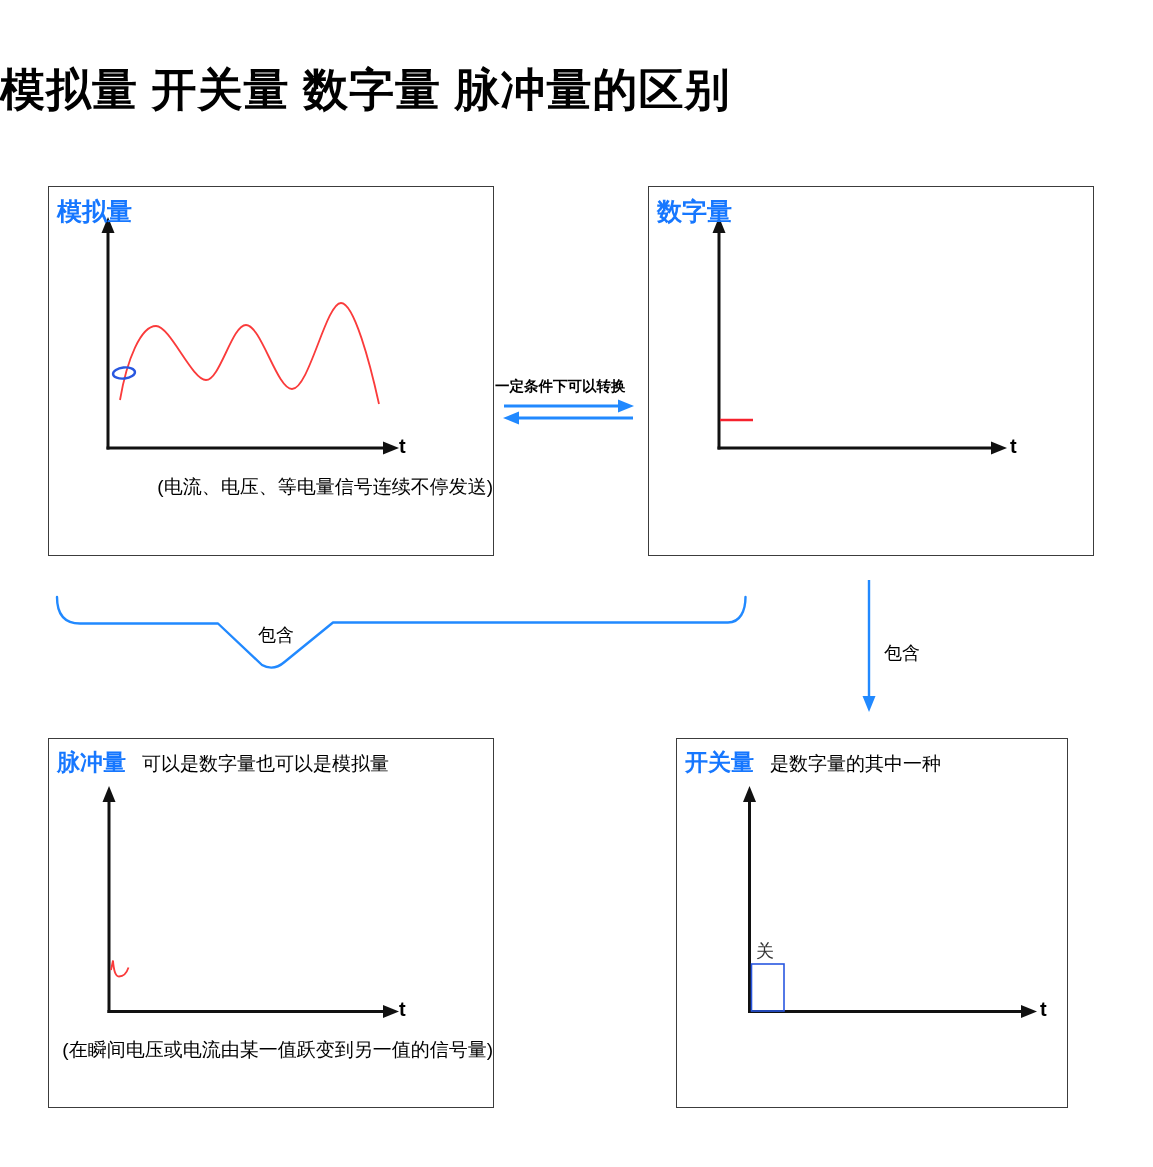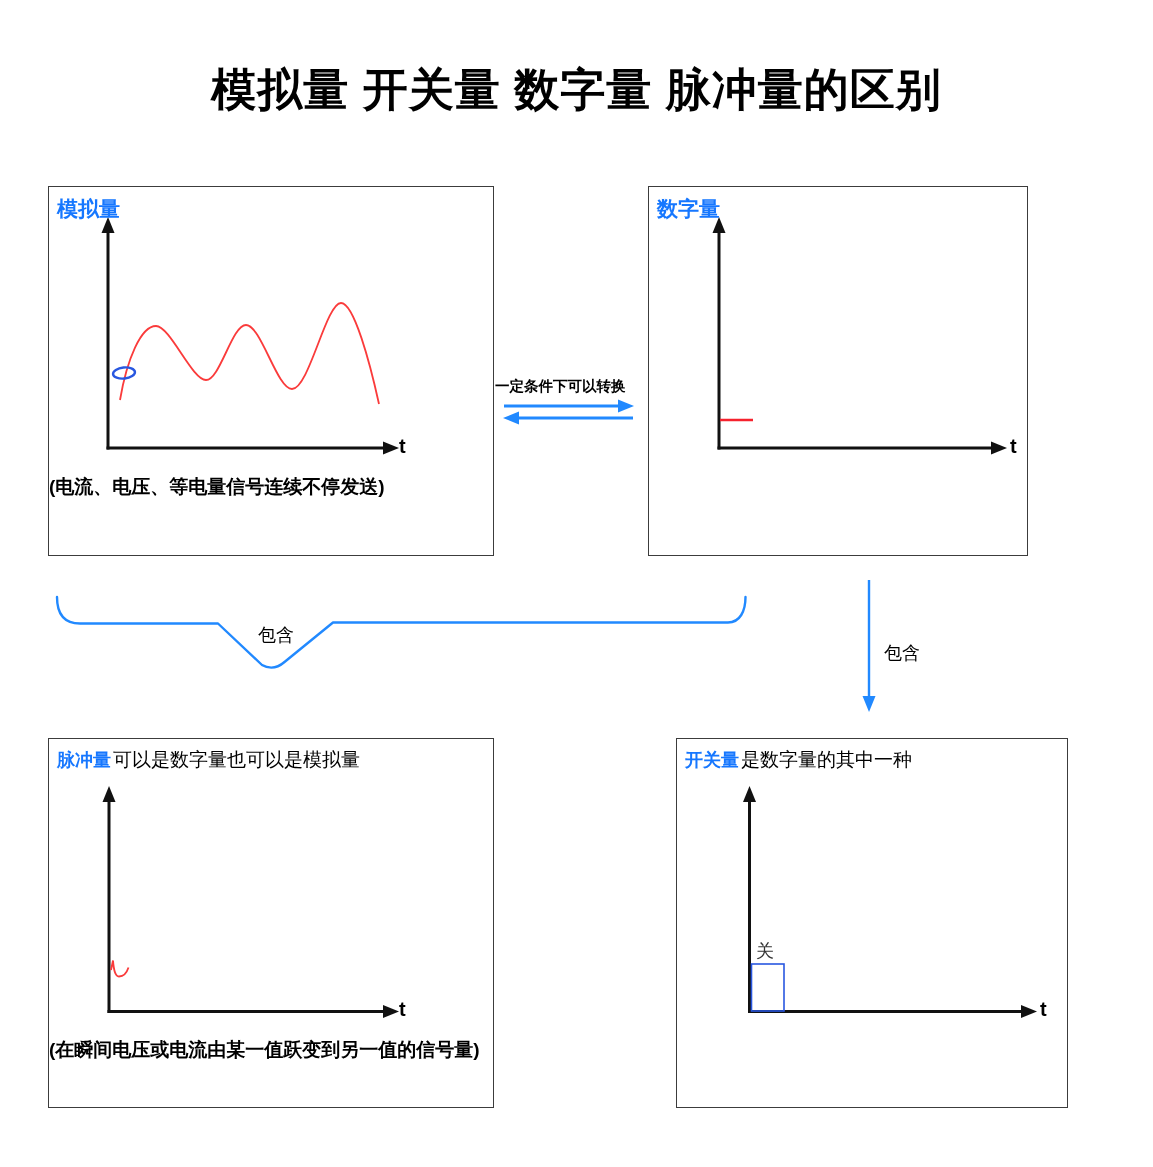--- a/index.html
+++ b/index.html
@@ -11,51 +11,51 @@
     --border-gray:#3c3c3c;
     --ink:#000000;
   }
   *{box-sizing:border-box;margin:0;padding:0;}
   html,body{background:#ffffff;}
   body{font-family:"Liberation Sans","DejaVu Sans",sans-serif;color:var(--ink);}
   .canvas{position:relative;width:1153px;height:1167px;background:#ffffff;overflow:hidden;margin:0 auto;}
 
   .main-title{
     position:absolute;left:0;top:60px;width:100%;
-    text-align:center;font-size:45px;font-weight:700;letter-spacing:1px;color:var(--ink);
+    font-size:45px;font-weight:700;letter-spacing:1px;color:var(--ink);
   }
 
   .panel{
     position:absolute;width:446px;height:370px;
     border:1px solid var(--border-gray);background:#ffffff;
   }
   .panel.analog {left:48px;  top:186px;}
-  .panel.digital{left:648px; top:186px; width:380px;padding-left:32px;}
+  .panel.digital{left:648px; top:186px; width:446px;padding-left:32px;}
   .panel.pulse  {left:48px;  top:738px;}
   .panel.switch {left:676px; top:738px; width:392px;}
 
   .panel-head{position:absolute;left:8px;top:8px;white-space:nowrap;}
-  .panel-label{color:var(--accent-blue);font-weight:700;font-size:21px;}
-  .panel.pulse .panel-label,.panel.switch .panel-label{font-size:18px;}
-  .panel-suffix{color:var(--ink);font-weight:400;font-size:19px;margin-left:2px;}
+  .panel-label{color:var(--accent-blue);font-weight:700;font-size:25px;}
+  .panel.pulse .panel-label,.panel.switch .panel-label{font-size:23px;}
+  .panel-suffix{color:var(--ink);font-weight:400;font-size:19px;margin-left:16px;}
 
   .plot{position:absolute;left:0;top:0;}
   .axis{stroke:#111111;stroke-width:3;fill:none;}
   .axis-head{fill:#111111;stroke:none;}
   .wave{stroke:var(--signal-red);stroke-width:1.8;fill:none;}
   .seg{stroke:var(--digital-red);stroke-width:2.6;fill:none;}
   .loop{stroke:var(--shape-blue);stroke-width:2.4;fill:none;}
   .pulse-rect{stroke:var(--shape-blue);stroke-width:1.6;fill:none;}
 
   .t-label{position:absolute;font-size:20px;font-weight:700;color:var(--ink);}
   .state-label{position:absolute;font-size:18px;font-weight:400;color:#333333;}
 
   .caption{
-    position:absolute;left:0;width:100%;text-align:left;
-    font-size:19px;font-weight:700;line-height:30px;color:var(--ink);white-space:nowrap;
+    position:absolute;left:0;width:100%;text-align:right;
+    font-size:19px;font-weight:400;line-height:30px;color:var(--ink);white-space:nowrap;
   }
 
   .conn-layer{position:absolute;left:0;top:0;pointer-events:none;}
   .conn{stroke:var(--line-blue);stroke-width:3;fill:none;}
   .conn2{stroke:var(--line-blue);stroke-width:2.4;fill:none;}
   .conn-head{fill:var(--line-blue);stroke:none;}
   .brace{stroke:var(--line-blue);stroke-width:2.4;fill:none;stroke-linecap:round;stroke-linejoin:round;}
 
   .conn-label{
     position:absolute;left:495px;top:377px;width:148px;

